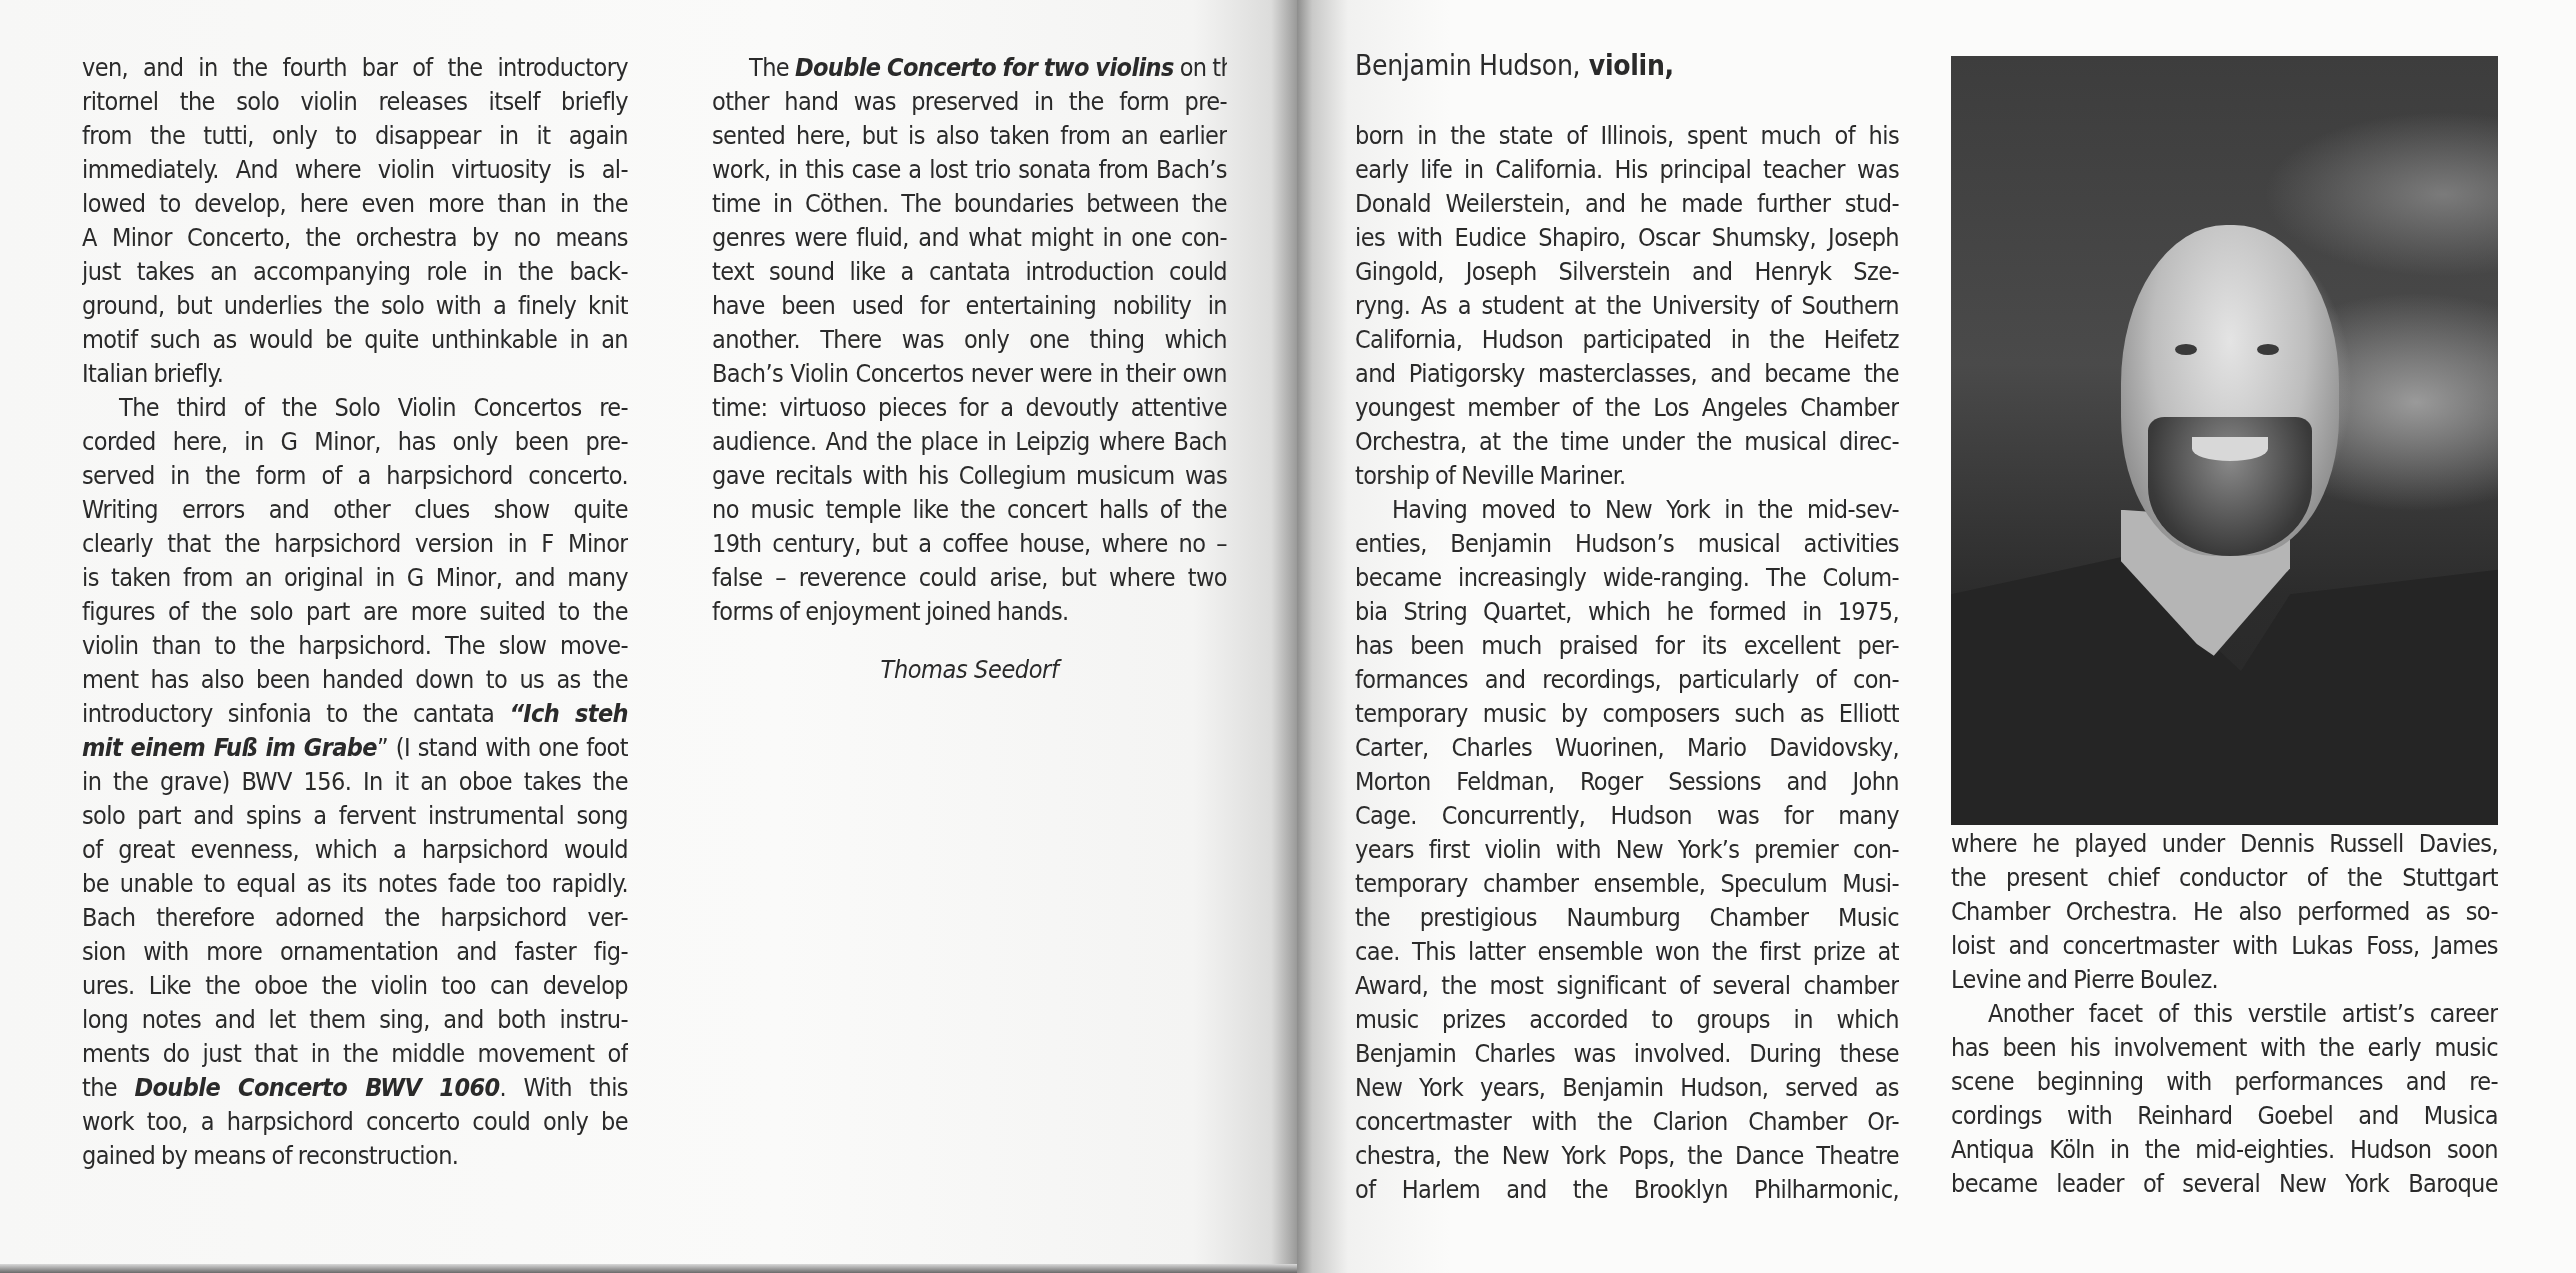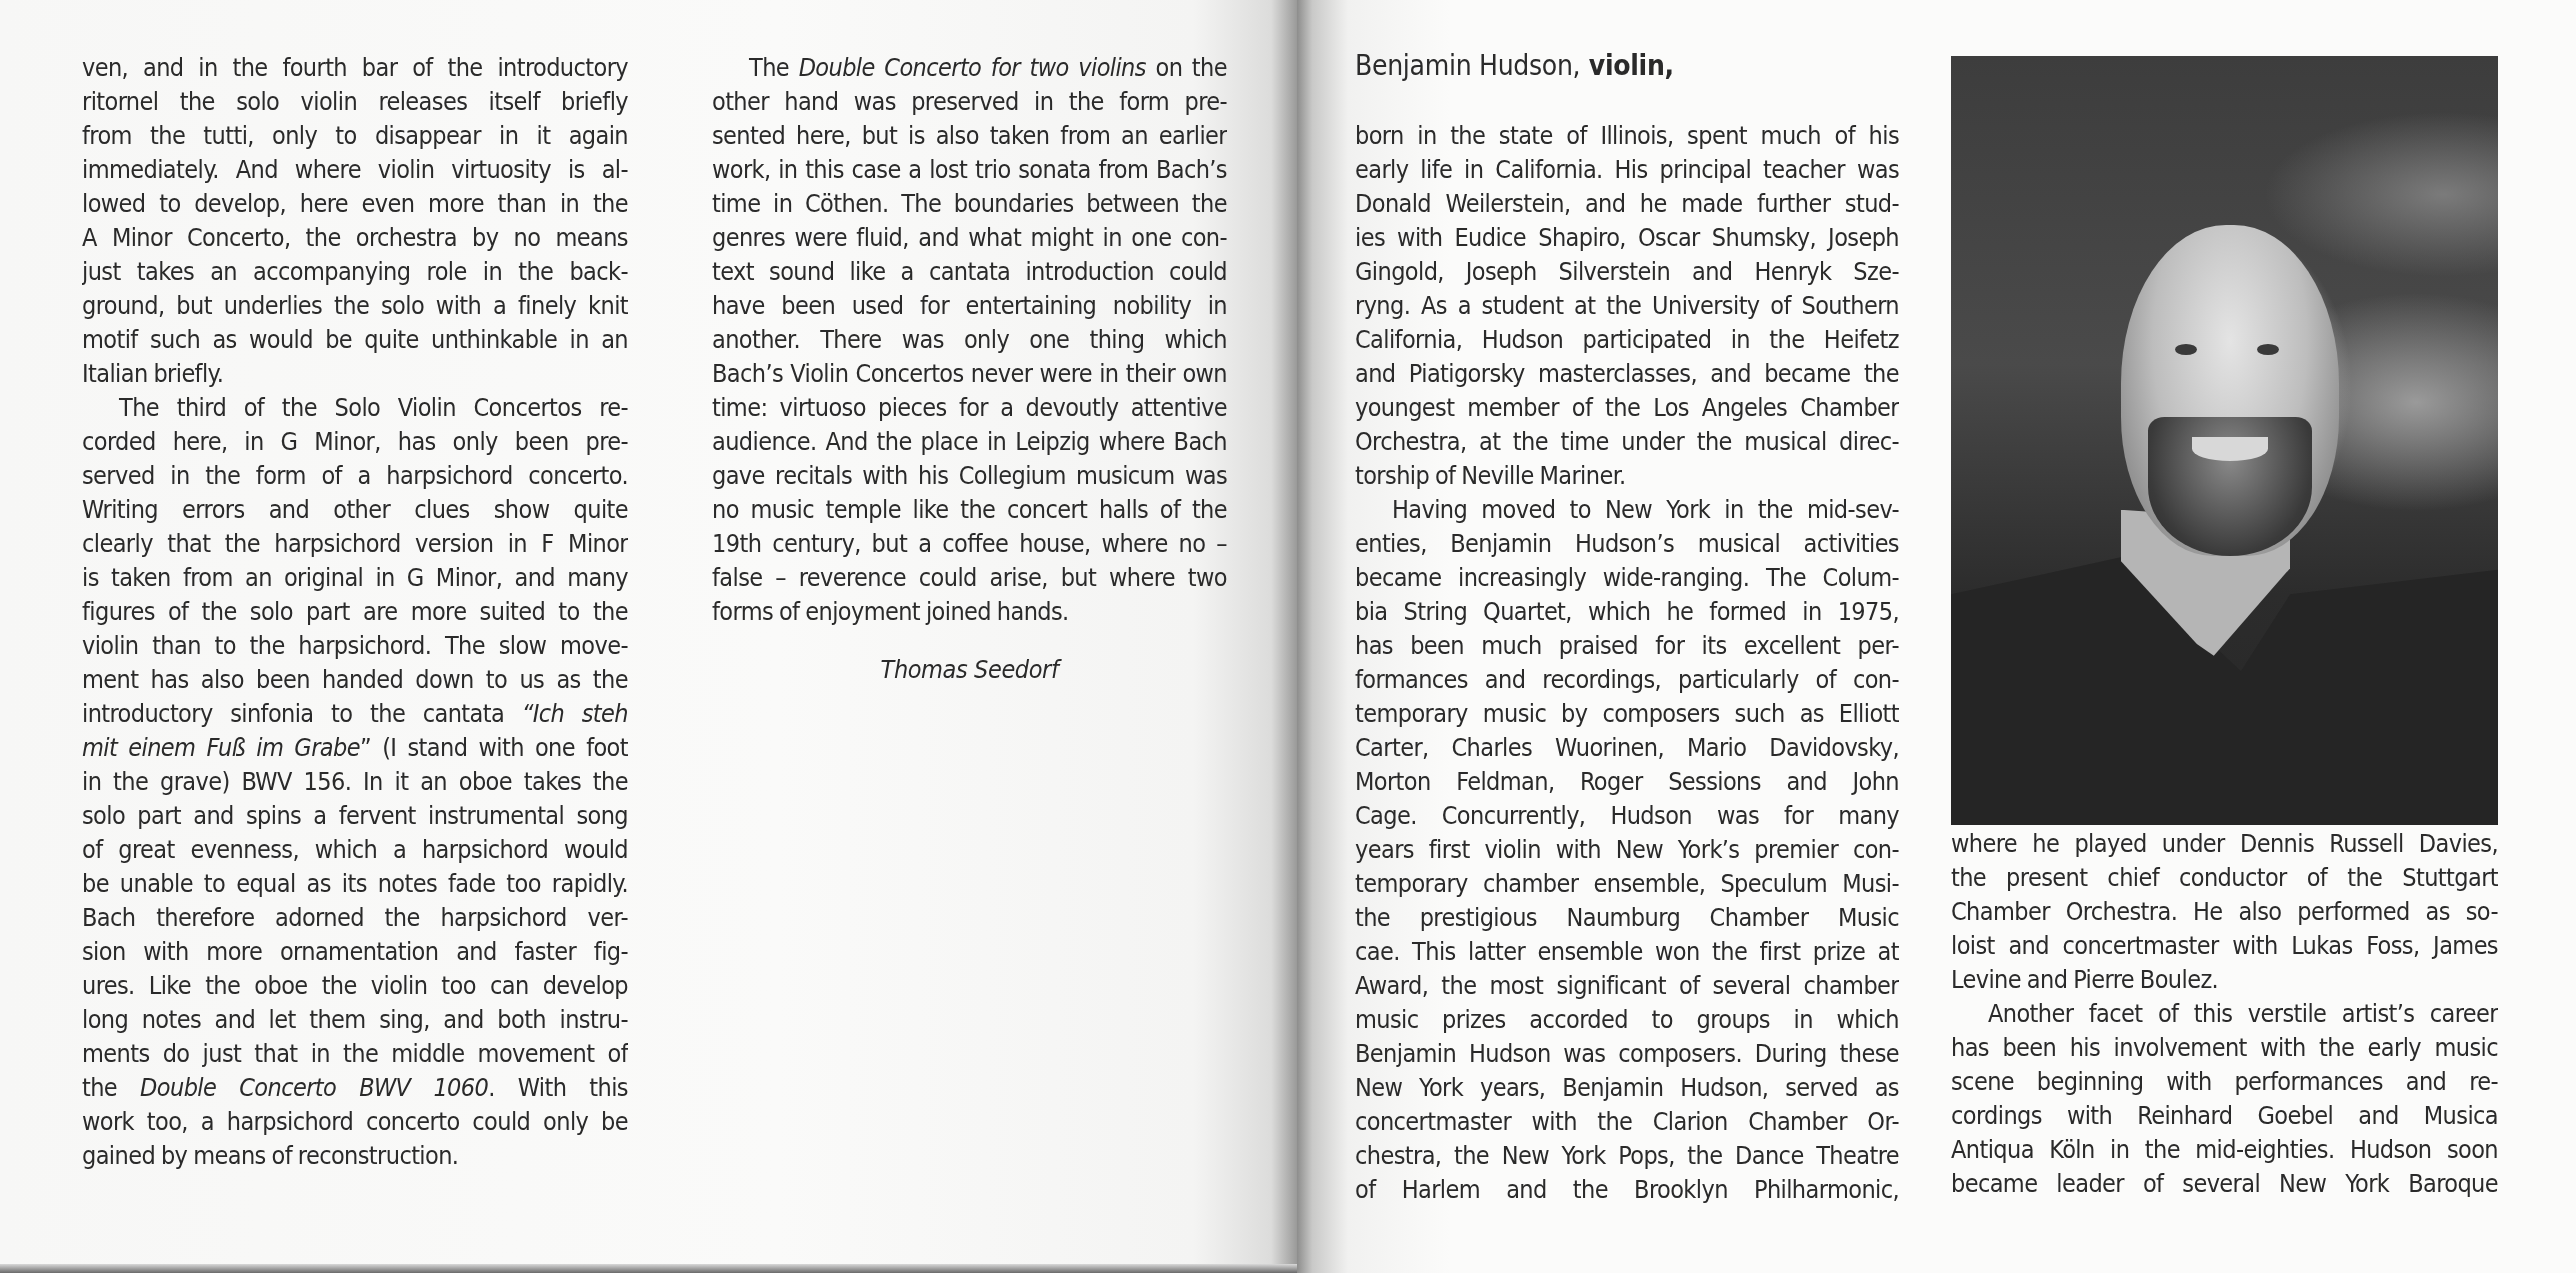--- a/index.html
+++ b/index.html
@@ -26,21 +26,21 @@
   .col {
     position:absolute;
     font-size:25px;
     line-height:34px;
     text-align:justify;
     letter-spacing:-0.6px;
     word-spacing:-0.7px;
     font-stretch:condensed;
   }
   .col p { margin:0; }
-  .col em { font-style:italic; }
+  .col em { font-style:italic;font-weight:bold; }
   .line { display:block; text-align:justify; text-align-last:justify; white-space:nowrap; overflow:hidden; }
   .line.last { text-align-last:left; }
   .col1 { left:82px; top:51px; width:546px; }
   .col2 { left:712px; top:51px; width:515px; }
   .col3 { left:1355px; top:51px; width:544px; }
   .col4 { left:1951px; top:827px; width:547px; }
   .signature {
     position:absolute; left:712px; top:655px; width:515px;
     text-align:center; font-style:italic; font-size:25px; letter-spacing:-0.4px;
   }
@@ -186,21 +186,21 @@
       <span class="line">temporary music by composers such as Elliott</span>
       <span class="line">Carter, Charles Wuorinen, Mario Davidovsky,</span>
       <span class="line">Morton Feldman, Roger Sessions and John</span>
       <span class="line">Cage. Concurrently, Hudson was for many</span>
       <span class="line">years first violin with New York’s premier con-</span>
       <span class="line">temporary chamber ensemble, Speculum Musi-</span>
       <span class="line">the prestigious Naumburg Chamber Music</span>
       <span class="line">cae. This latter ensemble won the first prize at</span>
       <span class="line">Award, the most significant of several chamber</span>
       <span class="line">music prizes accorded to groups in which</span>
-      <span class="line">Benjamin Hudson was composers. During these</span>
+      <span class="line">Benjamin Charles was involved. During these</span>
       <span class="line">New York years, Benjamin Hudson, served as</span>
       <span class="line">concertmaster with the Clarion Chamber Or-</span>
       <span class="line">chestra, the New York Pops, the Dance Theatre</span>
       <span class="line">of Harlem and the Brooklyn Philharmonic,</span>
     </p>
   </div>
 
   <div class="photo" aria-label="Portrait photograph of Benjamin Hudson (black and white)">
     <div class="sweater"></div>
     <div class="collar"></div>

